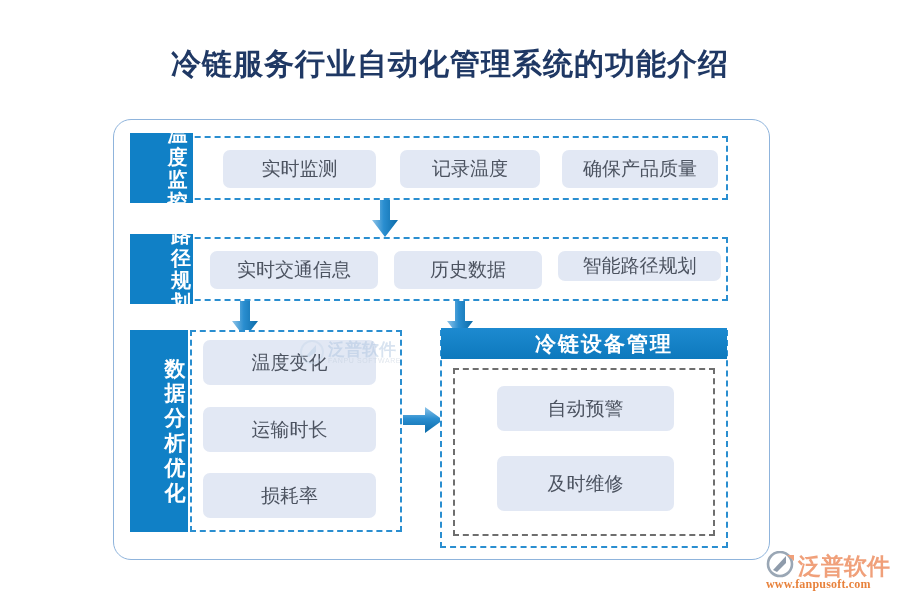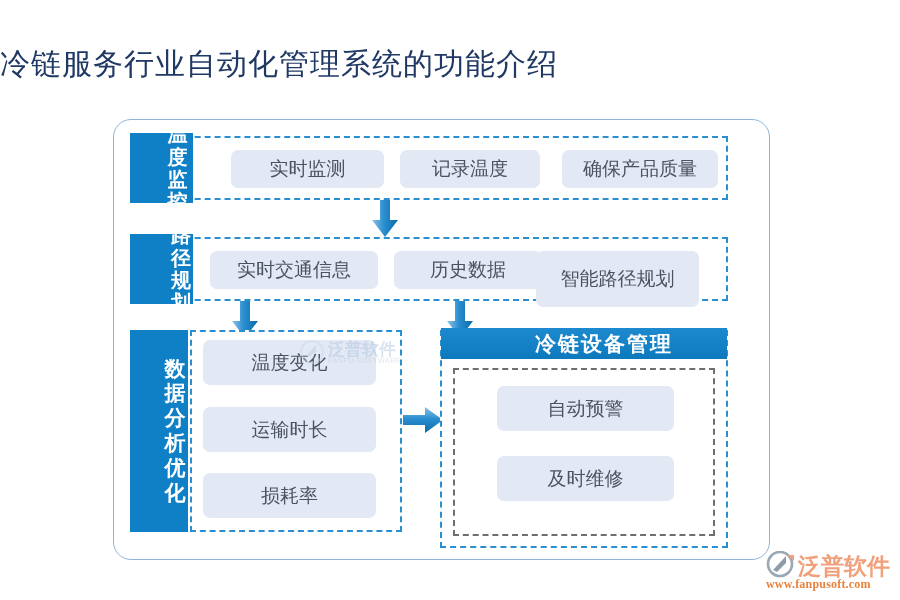--- a/index.html
+++ b/index.html
@@ -18,22 +18,23 @@
     position: absolute;
     inset: 0;
   }
 
   
   .page-title {
     position: absolute;
     left: 0;
     top: 44px;
     width: 900px;
+    text-align: center;
     font-size: 30px;
-    font-weight: normal;
+    font-weight: bold;
     color: #1f3864;
     letter-spacing: 1px;
     font-family: "Liberation Serif", "DejaVu Serif", serif;
     white-space: nowrap;
   }
 
   
   .outer-frame {
     position: absolute;
     left: 113px;
@@ -185,21 +186,21 @@
 
   <div class="outer-frame"></div>
 
   <div class="dashed-row" style="left:135px; top:136px; width:593px; height:64px;"></div>
 
   <div class="cat-label" style="left:130px; top:133px; width:63px; height:70px; font-size:20px;">
     <span>温度</span>
     <span>监控</span>
   </div>
 
-  <div class="chip" style="left:231px; top:150px; width:153px; height:38px;">
+  <div class="chip" style="left:223px; top:150px; width:153px; height:38px;">
     <span>实时监测</span>
   </div>
   <div class="chip" style="left:400px; top:150px; width:140px; height:38px;">
     <span>记录温度</span>
   </div>
   <div class="chip" style="left:562px; top:150px; width:156px; height:38px;">
     <span>确保产品质量</span>
   </div>
 
   <div class="arrow-down" style="left:372px; top:200px; height:37px;">
@@ -221,21 +222,21 @@
     <span>路径</span>
     <span>规划</span>
   </div>
 
   <div class="chip" style="left:210px; top:251px; width:168px; height:38px;">
     <span>实时交通信息</span>
   </div>
   <div class="chip" style="left:394px; top:251px; width:148px; height:38px;">
     <span>历史数据</span>
   </div>
-  <div class="chip" style="left:536px; top:251px; width:163px; height:56px;">
+  <div class="chip" style="left:558px; top:251px; width:163px; height:30px;">
     <span>智能路径规划</span>
   </div>
 
   <div class="arrow-down" style="left:232px; top:301px; height:37px;">
     <svg width="26" height="37" viewBox="0 0 26 37">
       <defs>
         <linearGradient id="gd2" x1="0" y1="0" x2="1" y2="0">
           <stop offset="0%" stop-color="#8fc4e8"></stop>
           <stop offset="45%" stop-color="#2a8ed0"></stop>
           <stop offset="100%" stop-color="#0b6ba8"></stop>
@@ -305,21 +306,21 @@
 
   <div class="panel-header" style="left:441px; top:328px; width:286px; height:31px;">
     <span>冷链设备管理</span>
   </div>
 
   <div class="inner-dashed" style="left:453px; top:368px; width:262px; height:168px;"></div>
 
   <div class="chip" style="left:497px; top:386px; width:177px; height:45px;">
     <span>自动预警</span>
   </div>
-  <div class="chip" style="left:497px; top:456px; width:177px; height:45px;">
+  <div class="chip" style="left:497px; top:456px; width:177px; height:55px;">
     <span>及时维修</span>
   </div>
 
   <div class="logo">
     <svg width="32" height="28" viewBox="0 0 32 28" style="position:absolute;left:0;top:0;">
       <circle cx="14" cy="13" r="12" fill="none" stroke="#9aa7b5" stroke-width="2.6"></circle>
       <path d="M7 19 L20 5 L20 12 L11 21 Z" fill="#8e9bab"></path>
       <path d="M21 4 L28 4 L28 10 Z" fill="#f0a07a"></path>
     </svg>
     <div class="logo-text">泛普软件</div>

